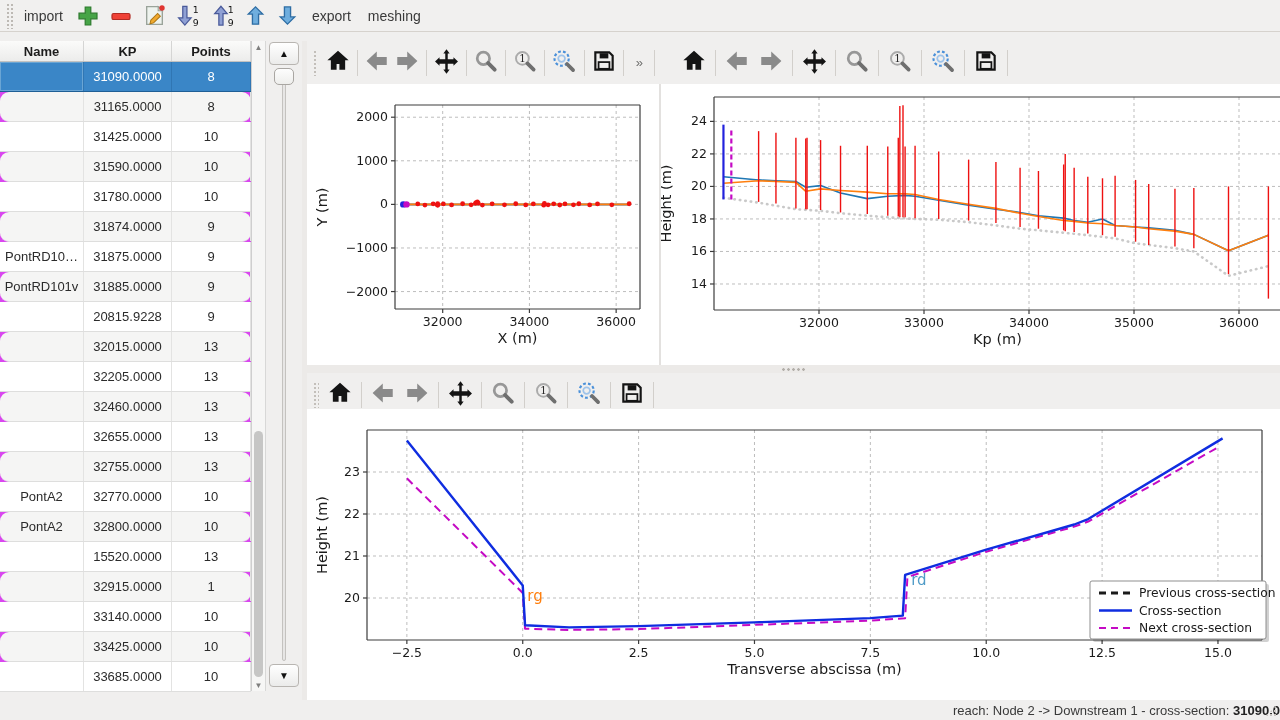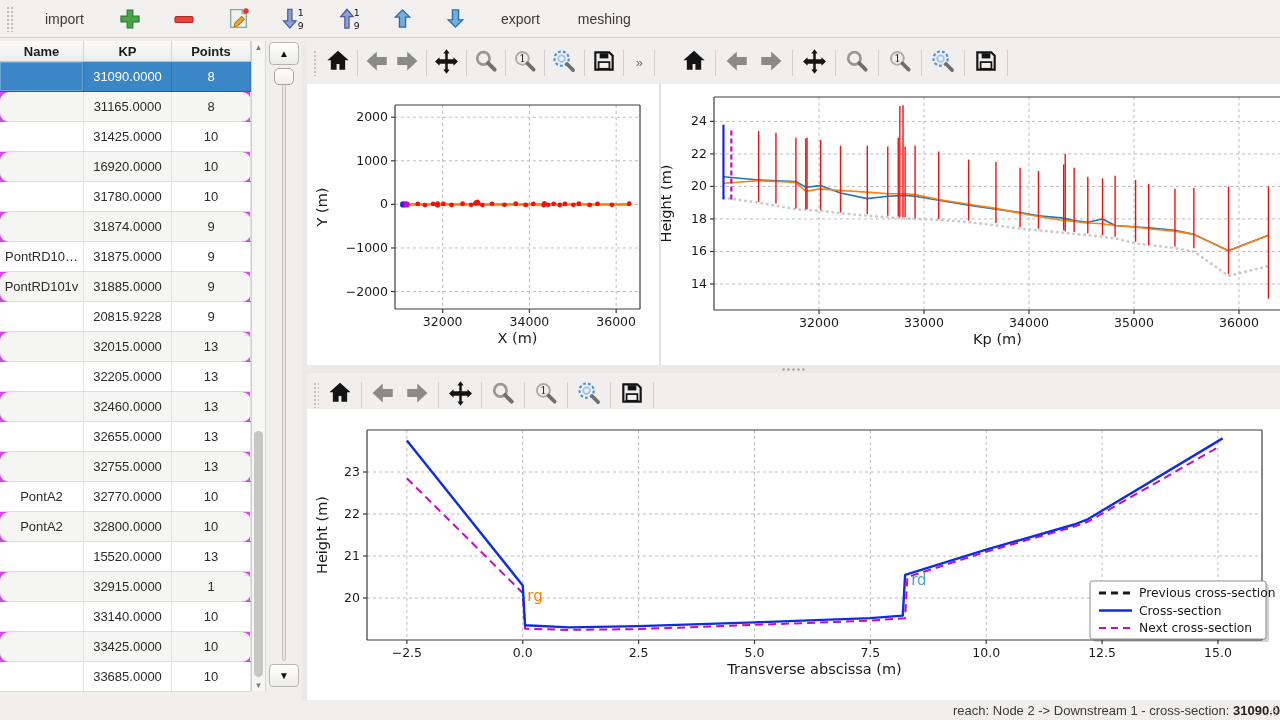--- a/index.html
+++ b/index.html
@@ -1,20 +1,20 @@
 <!DOCTYPE html>
 <html><head>
 <meta charset="utf-8">
 <style>
   html,body{margin:0;padding:0;}
   body{width:1280px;height:720px;overflow:hidden;font-family:"Liberation Sans",sans-serif;background:#f0efee;}
   .app{position:relative;width:1280px;height:720px;background:#f0efee;}
 
   
-  .main-toolbar{position:absolute;left:0;top:0;right:0;height:38px;background:#f1f0ef;border-bottom:1px solid #d6d2cd;display:flex;align-items:center;gap:22px;padding-left:4px;box-sizing:border-box;}
+  .main-toolbar{position:absolute;left:0;top:0;right:0;height:32px;background:#f1f0ef;border-bottom:1px solid #d6d2cd;display:flex;align-items:center;gap:1px;padding-left:4px;box-sizing:border-box;}
   .tb-handle{width:7px;height:26px;margin:0 2px;background-image:radial-gradient(#bdb9b4 1px,transparent 1.3px);background-size:4px 4px;}
   .tb-btn{height:32px;min-width:30px;display:flex;align-items:center;justify-content:center;background:transparent;border:none;padding:0 8px;font-family:"Liberation Sans",sans-serif;font-size:14px;color:#3a3a3a;}
   .tb-btn.icon{padding:0 4px;}
   .tb-btn svg{display:block;}
 
   
   .left-panel{position:absolute;left:0;top:41px;width:302px;height:659px;background:#f0efee;}
   .tblwrap{position:absolute;left:0;top:0;width:251px;height:650px;background:#d946ef;border-right:1px solid #cfcfcf;}
   .tbl-header{display:grid;grid-template-columns:84px 88px 79px;height:20px;background:linear-gradient(#fbfbfa,#ececeb);border-bottom:1px solid #c2c2c1;}
   .tbl-header .hc{display:flex;align-items:center;justify-content:center;font-size:13px;font-weight:bold;color:#1c1c1c;border-right:1px solid #d5d5d4;box-sizing:border-box;}
@@ -146,21 +146,21 @@
             <div class="cell">31165.0000</div>
             <div class="cell">8</div>
           </div>
           <div class="tbl-row">
             <div class="cell"></div>
             <div class="cell">31425.0000</div>
             <div class="cell">10</div>
           </div>
           <div class="tbl-row alt">
             <div class="cell"></div>
-            <div class="cell">16920.0000</div>
+            <div class="cell">31590.0000</div>
             <div class="cell">10</div>
           </div>
           <div class="tbl-row">
             <div class="cell"></div>
             <div class="cell">31780.0000</div>
             <div class="cell">10</div>
           </div>
           <div class="tbl-row alt">
             <div class="cell"></div>
             <div class="cell">31874.0000</div>

